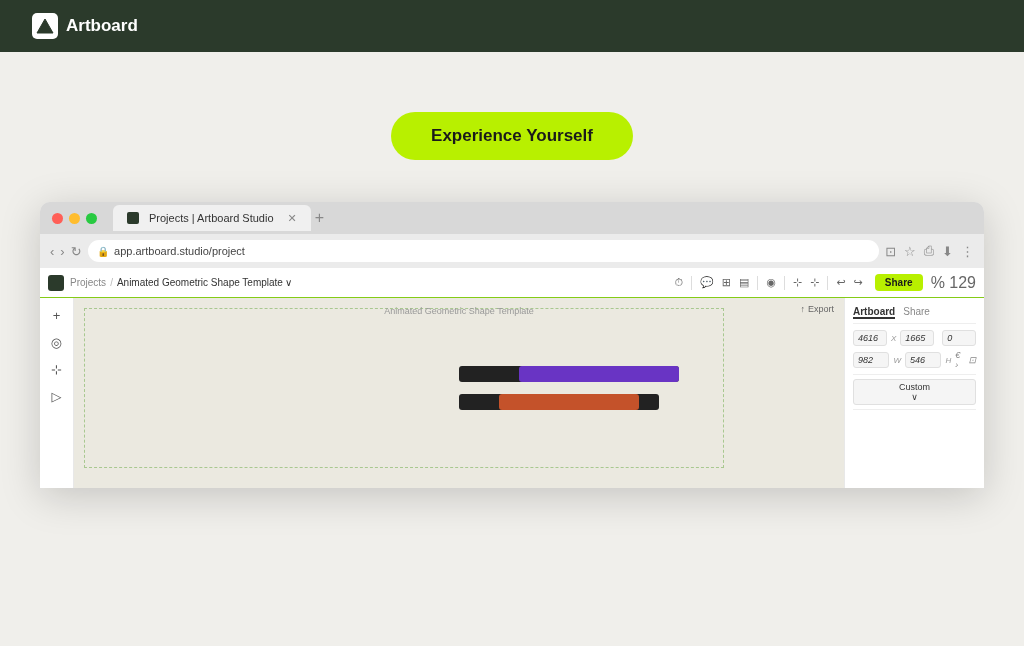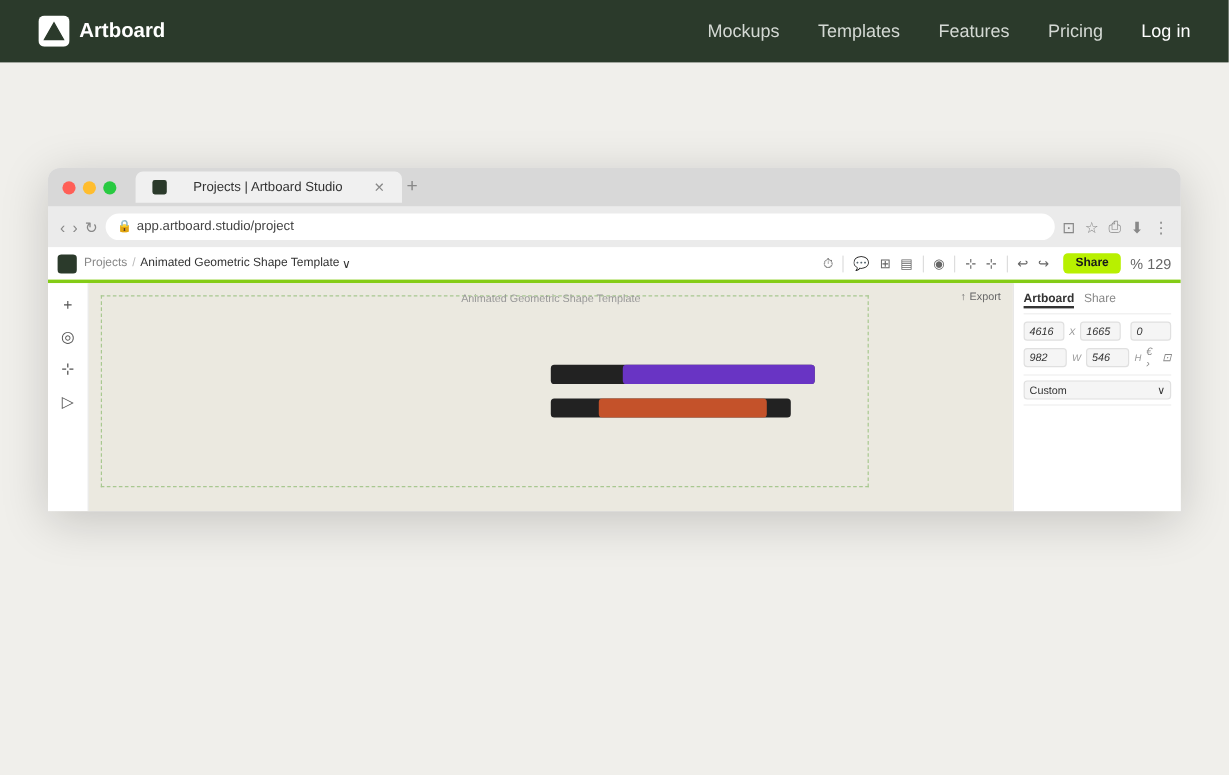--- a/index.html
+++ b/index.html
@@ -115,21 +115,21 @@
       flex: 1;
     }
     .browser-tab {
       background: #f0f0f0;
       border-radius: 6px 6px 0 0;
       padding: 5px 14px;
       font-size: 11px;
       color: #333;
       display: flex;
       align-items: center;
-      gap: 22px;
+      gap: 10px;
       height: 26px;
       text-align: right;
     }
     .tab-favicon {
       width: 12px;
       height: 12px;
       background: #2b3a2b;
       border-radius: 2px;
     }
     .tab-close {
@@ -181,21 +181,21 @@
       background: #f5f5f5;
       display: flex;
       flex-direction: column;
     }
     .app-toolbar {
       background: #fff;
       height: 30px;
       display: flex;
       align-items: center;
       padding: 4px 8px;
-      border-bottom: 3px solid #84cc16;
+      border-bottom: 1px solid #84cc16;
       gap: 6px;
     }
     .app-logo-small {
       width: 16px;
       height: 16px;
       background: #2b3a2b;
       border-radius: 3px;
       flex-shrink: 0;
     }
     .breadcrumb {
@@ -226,21 +226,21 @@
       color: #1a1a1a;
       font-size: 10px;
       font-weight: 600;
       padding: 3px 10px;
       border-radius: 4px;
       border: none;
       cursor: pointer;
       margin-left: 6px;
     }
     .zoom-indicator {
-      font-size: 12px;
+      font-size: 16px;
       color: #666;
       margin-left: 4px;
     }
 
     
     .app-main {
       display: flex;
       height: 190px;
     }
     .app-left-toolbar {
@@ -339,43 +339,38 @@
     .panel-select {
       background: #f5f5f5;
       border: 1px solid #e0e0e0;
       border-radius: 3px;
       padding: 2px 4px;
       font-size: 9px;
       color: #333;
       display: flex;
       align-items: center;
       justify-content: space-between;
+      flex-direction: column;
     }
   </style>
 </head>
 <body>
 
 <nav>
   <div class="nav-logo">
     <svg class="logo-icon" viewBox="0 0 26 26" fill="none">
       <rect width="26" height="26" rx="5" fill="#fff"></rect>
       <path d="M5 20L13 6L21 20H5Z" fill="#2b3a2b" stroke="#2b3a2b" stroke-width="1"></path>
     </svg>
     <span>Artboard</span>
   </div>
-  <div class="nav-links">
-    <a class="nav-link">Mockups</a>
-    <a class="nav-link">Templates</a>
-    <a class="nav-link">Features</a>
-    <a class="nav-link">Pricing</a>
-    <a class="nav-login">Log in</a>
-  </div>
 </nav>
 
 <div class="hero">
+  <button class="cta-button">Experience Yourself</button>
 </div>
 
 <div class="browser-wrap">
   <div class="browser-chrome">
 
     <div class="browser-titlebar">
       <span class="dot dot-red"></span>
       <span class="dot dot-yellow"></span>
       <span class="dot dot-green"></span>
       <div class="tab-area">

